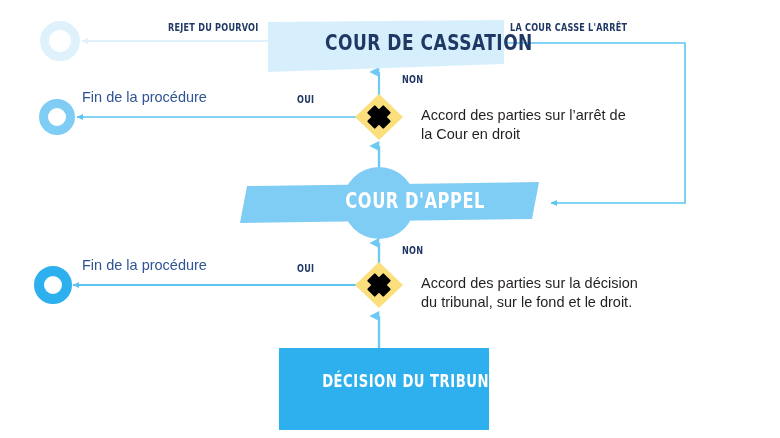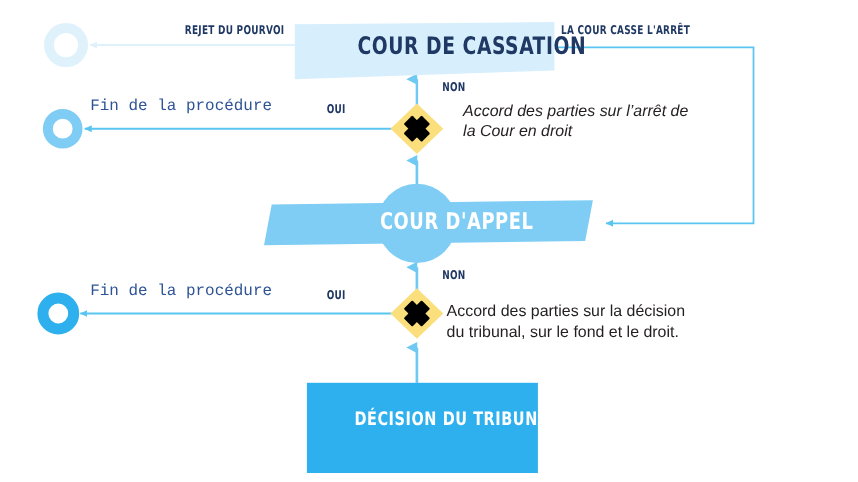--- a/index.html
+++ b/index.html
@@ -66,21 +66,20 @@
   
   .body-text {
     font-size: 14.5px;
     color: #231f20;
     line-height: 1.33;
     white-space: pre-line;
   }
   .endpoint-text {
     font-size: 14.5px;
     color: #2f5496;
-    font-family: Liberation Mono, monospace;
   }
 </style>
 </head>
 <body>
 
 <div id="canvas">
 
   <svg id="flow-svg" viewBox="0 0 780 438" xmlns="http://www.w3.org/2000/svg">
     <defs>
       <marker id="ah-strong" markerWidth="7" markerHeight="7" refX="6.4" refY="3.2" orient="auto" markerUnits="userSpaceOnUse">
@@ -177,23 +176,23 @@
   <div class="lbl cap-label" style="left:510px; top:22px;">LA COUR CASSE L'ARRÊT</div>
 
   <div class="lbl cap-label" style="left:297px; top:94px;">OUI</div>
 
   <div class="lbl cap-label" style="left:402px; top:74px;">NON</div>
 
   <div class="lbl cap-label" style="left:297px; top:263px;">OUI</div>
 
   <div class="lbl cap-label" style="left:402px; top:245px;">NON</div>
 
-  <div class="lbl body-text" style="left:421px; top:92px;font-style:italic;">Accord des parties sur l’arrêt de
+  <div class="lbl body-text" style="left:421px; top:106px;">Accord des parties sur l’arrêt de
 la Cour en droit</div>
 
-  <div class="lbl body-text" style="left:406px; top:274px;">Accord des parties sur la décision
+  <div class="lbl body-text" style="left:421px; top:274px;">Accord des parties sur la décision
 du tribunal, sur le fond et le droit.</div>
 
   <div class="lbl endpoint-text" style="left:82px; top:90px;">Fin de la procédure</div>
 
   <div class="lbl endpoint-text" style="left:82px; top:258px;">Fin de la procédure</div>
 
 </div>
 
 </body></html>

